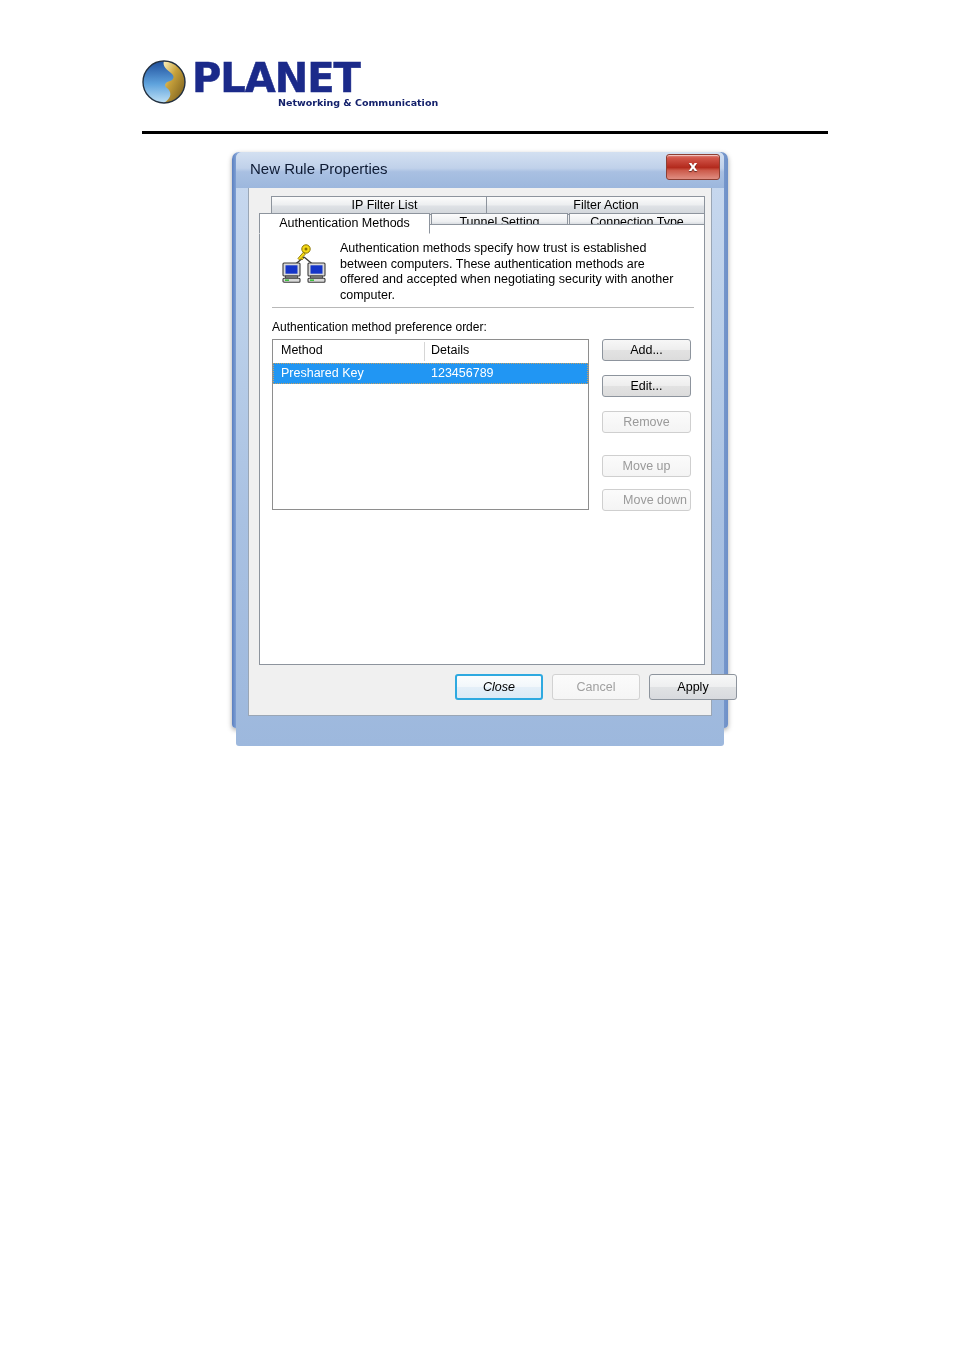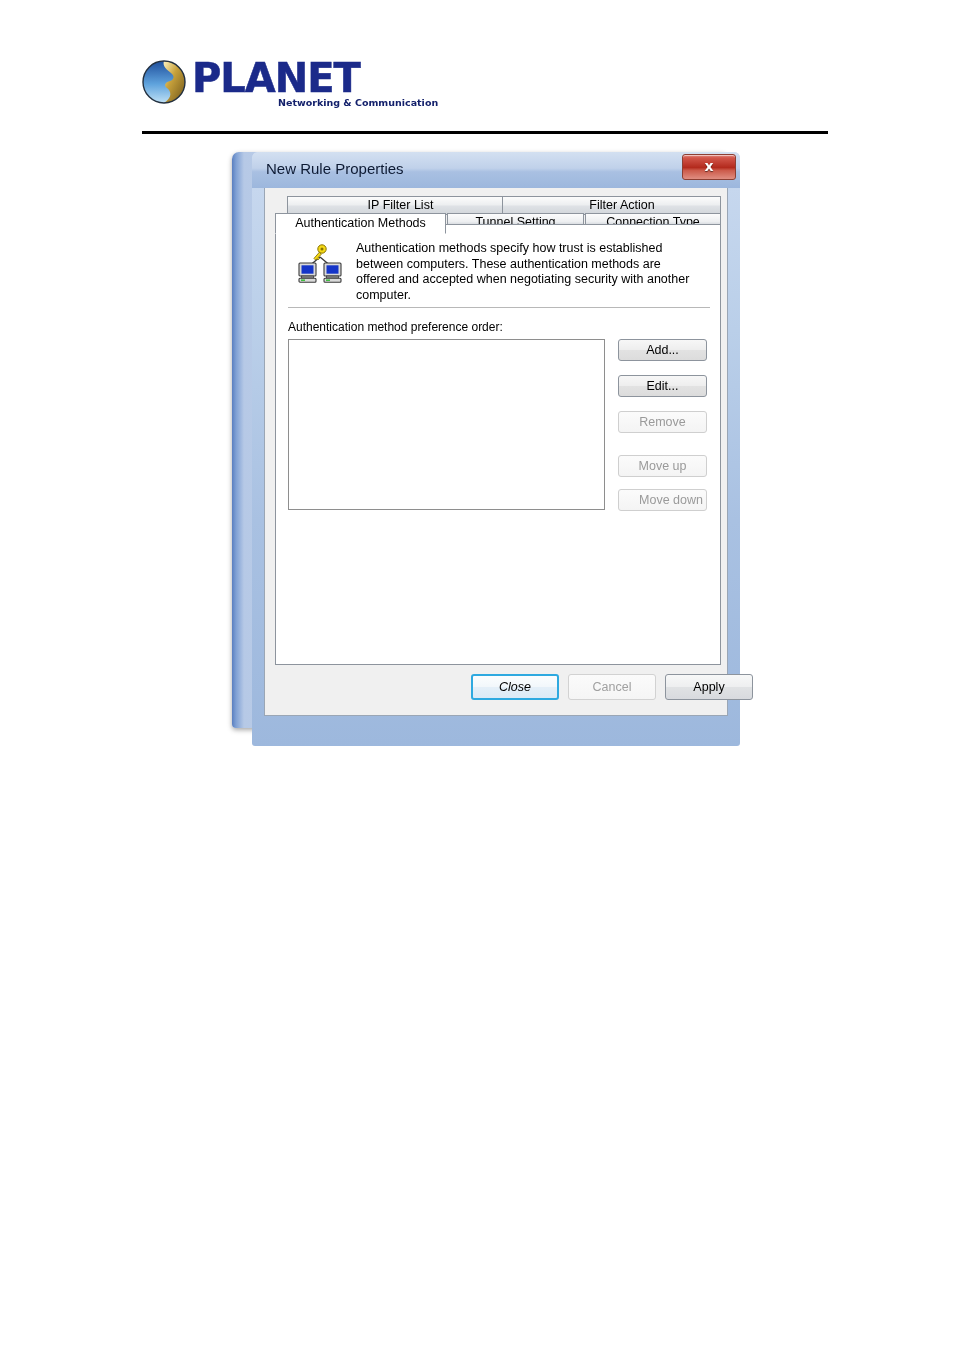--- a/index.html
+++ b/index.html
@@ -35,21 +35,20 @@
     background:linear-gradient(to right,#5a7fc0 0%,#7fa0d4 4px,#b6c9e6 12px,#cfdcee 48%,#b9cbe7 92%,#6e90c8 100%);
     box-shadow:0 2px 5px rgba(0,0,0,.35);
     box-sizing:border-box;
     padding:0;
   }
   #dialog-frame-inner{
     position:absolute;left:4px;top:0px;width:488px;height:594px;
     border-radius:6px 6px 3px 3px;
     background:linear-gradient(to bottom,#c9d9ef 0%,#bacfe9 30%,#a9c1e2 62%,#9db8dd 100%);
     box-sizing:border-box;
-    margin-left:16px;
   }
 
   
   #dialog-titlebar{
     position:absolute;left:0;top:0;width:488px;height:36px;
     border-radius:6px 6px 0 0;
     background:linear-gradient(to bottom,#d3e0f1 0%,#c0d1ea 45%,#a9c0e2 55%,#9cb7dd 100%);
   }
   #dialog-title-text{
     position:absolute;left:14px;top:8px;
@@ -283,20 +282,29 @@
           <rect x="26" y="35.2" width="17" height="4" rx="1" fill="#d9d9d9" stroke="#3b3b3b" stroke-width="1.1"></rect>
           <rect x="28" y="36.4" width="4" height="1.6" fill="#3fbf3f"></rect>
         </svg>
 
         <div id="desc-text">Authentication methods specify how trust is established between computers. These authentication methods are offered and accepted when negotiating security with another computer.</div>
         <div id="desc-separator"></div>
 
         <div id="list-label">Authentication method preference order:</div>
 
         <div id="method-listbox">
+          <div id="listbox-header">
+            <div class="col-head" id="col-head-method">Method</div>
+            <div id="col-divider"></div>
+            <div class="col-head" id="col-head-details">Details</div>
+          </div>
+          <div id="list-row-0">
+            <div class="cell" id="cell-method-0">Preshared Key</div>
+            <div class="cell" id="cell-details-0">123456789</div>
+          </div>
         </div>
 
         <div class="side-button enabled" id="btn-add">Add...</div>
         <div class="side-button enabled" id="btn-edit">Edit...</div>
         <div class="side-button disabled" id="btn-remove">Remove</div>
         <div class="side-button disabled" id="btn-move-up">Move up</div>
         <div class="side-button disabled" id="btn-move-down">Move down</div>
       </div>
 
       <div id="dialog-footer">

